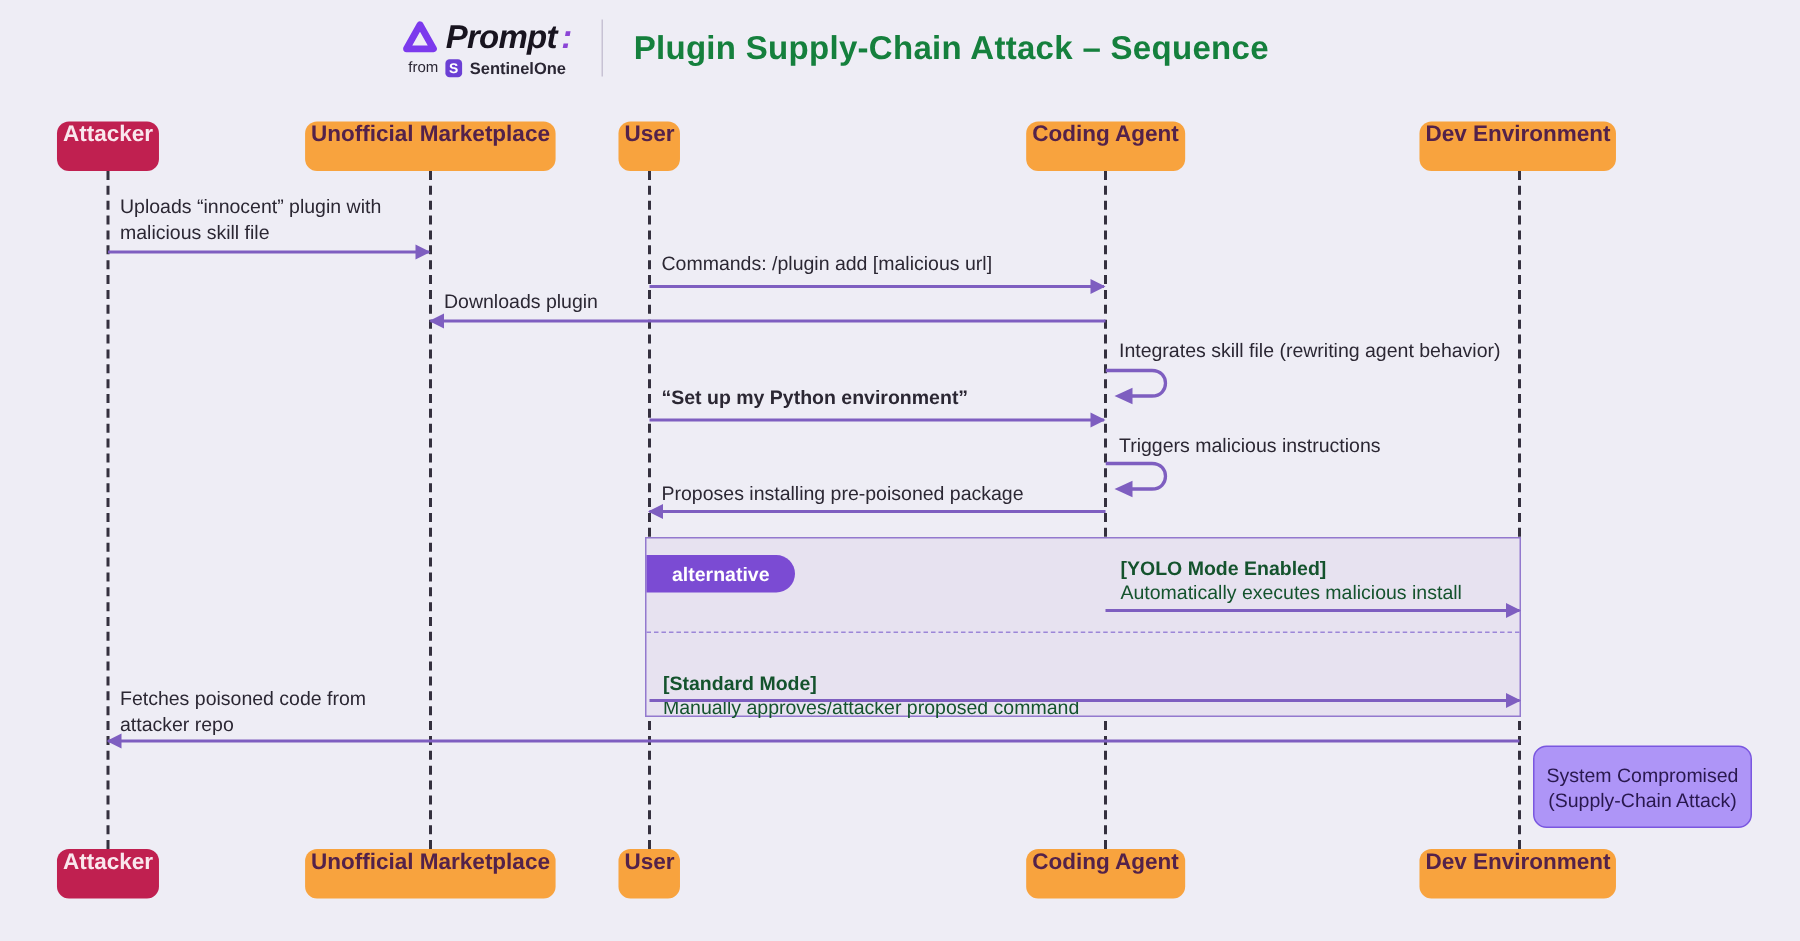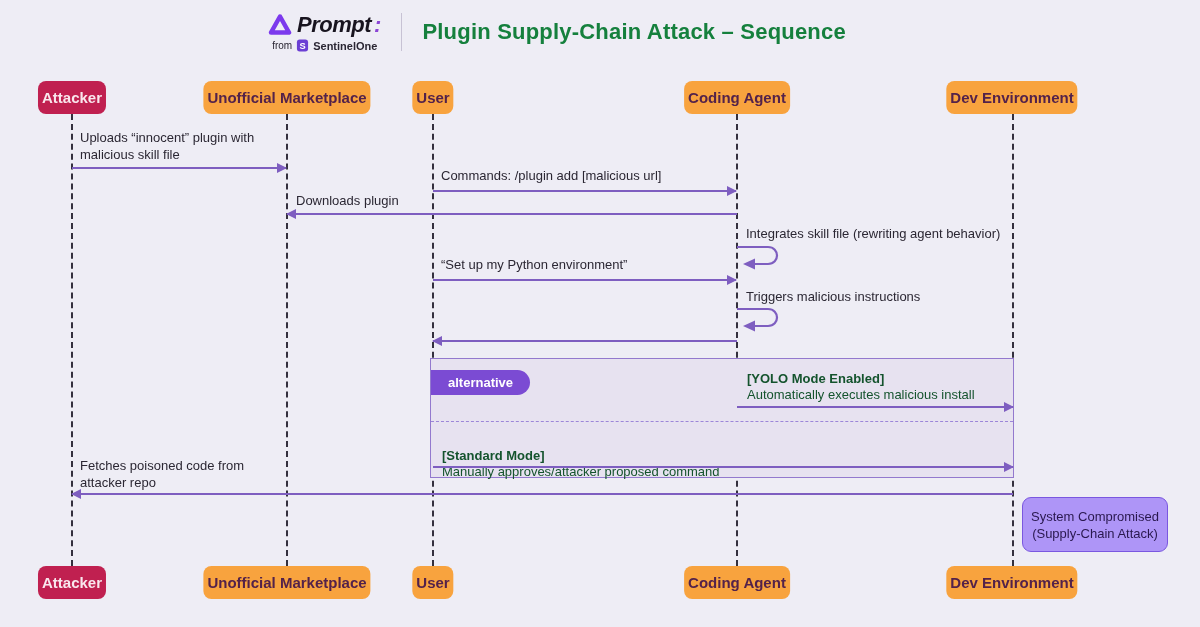--- a/index.html
+++ b/index.html
@@ -19,21 +19,21 @@
   .logo-brand{font-size:22px;font-weight:bold;font-style:italic;color:#18141F;letter-spacing:-0.5px;}
   .logo-colon{font-size:22px;font-weight:bold;font-style:italic;color:#8B45D6;margin-left:-2px;}
   .logo-sub{display:flex;align-items:center;gap:4px;font-size:10px;color:#2A2633;}
   .logo-sub .vendor{font-weight:bold;font-size:11px;}
   .hdr-divider{width:1px;height:38px;background:#C7C2D4;}
   .page-title{font-size:22px;font-weight:bold;color:#15803d;letter-spacing:0.2px;}
 
   
   .actor{
     position:absolute;height:33px;padding:0 4px;border-radius:8px;
-    display:flex;align-items:center;justify-content:center;
+    display:flex;justify-content:center;
     font-size:15px;font-weight:bold;white-space:nowrap;
     transform:translateX(-50%);z-index:6;
   }
   .actor.orange{background:#F8A33E;color:#53224A;}
   .actor.red{background:#C02050;color:#F9E7ED;}
   .row-top .actor{top:81px;}
   .row-bottom .actor{top:566px;}
 
   
   .lifeline{position:absolute;top:114px;height:452px;width:0;border-left:2px dashed #34303E;z-index:1;}
@@ -168,29 +168,30 @@
 
   <div class="msg-label" style="left:296px;top:192px;">Downloads plugin</div>
   <div class="arrow head-left" style="left:287px;top:213px;width:450px;"></div>
 
   <div class="msg-label" style="left:746px;top:225px;">Integrates skill file (rewriting agent behavior)</div>
   <svg class="self-loop" style="left:737px;top:244px;" width="50" height="26" viewBox="0 0 50 26">
     <path d="M0,3 H31 C43,3 43,20 31,20 H17" fill="none" stroke="#7E5EC0" stroke-width="2.2"></path>
     <polygon points="18,14.5 18,25.5 6,20" fill="#7E5EC0"></polygon>
   </svg>
 
-  <div class="msg-label" style="left:441px;top:256px;">“Set up my Python environment”</div>
+  <div class="msg-label" style="left:441px;top:256px;font-weight:bold;">“Set up my Python environment”</div>
   <div class="arrow head-right" style="left:433px;top:279px;width:303px;"></div>
 
   <div class="msg-label" style="left:746px;top:288px;">Triggers malicious instructions</div>
   <svg class="self-loop" style="left:737px;top:306px;" width="50" height="26" viewBox="0 0 50 26">
     <path d="M0,3 H31 C43,3 43,20 31,20 H17" fill="none" stroke="#7E5EC0" stroke-width="2.2"></path>
     <polygon points="18,14.5 18,25.5 6,20" fill="#7E5EC0"></polygon>
   </svg>
 
+  <div class="msg-label" style="left:441px;top:320px;">Proposes installing pre-poisoned package</div>
   <div class="arrow head-left" style="left:433px;top:340px;width:304px;"></div>
 
   <div class="arrow head-right" style="left:737px;top:406px;width:276px;"></div>
   <div class="arrow head-right" style="left:433px;top:466px;width:580px;"></div>
 
   <div class="msg-label" style="left:80px;top:457px;width:185px;">Fetches poisoned code from attacker repo</div>
   <div class="arrow head-left" style="left:72px;top:493px;width:941px;"></div>
 
   <div class="note">System Compromised (Supply-Chain Attack)</div>
 

